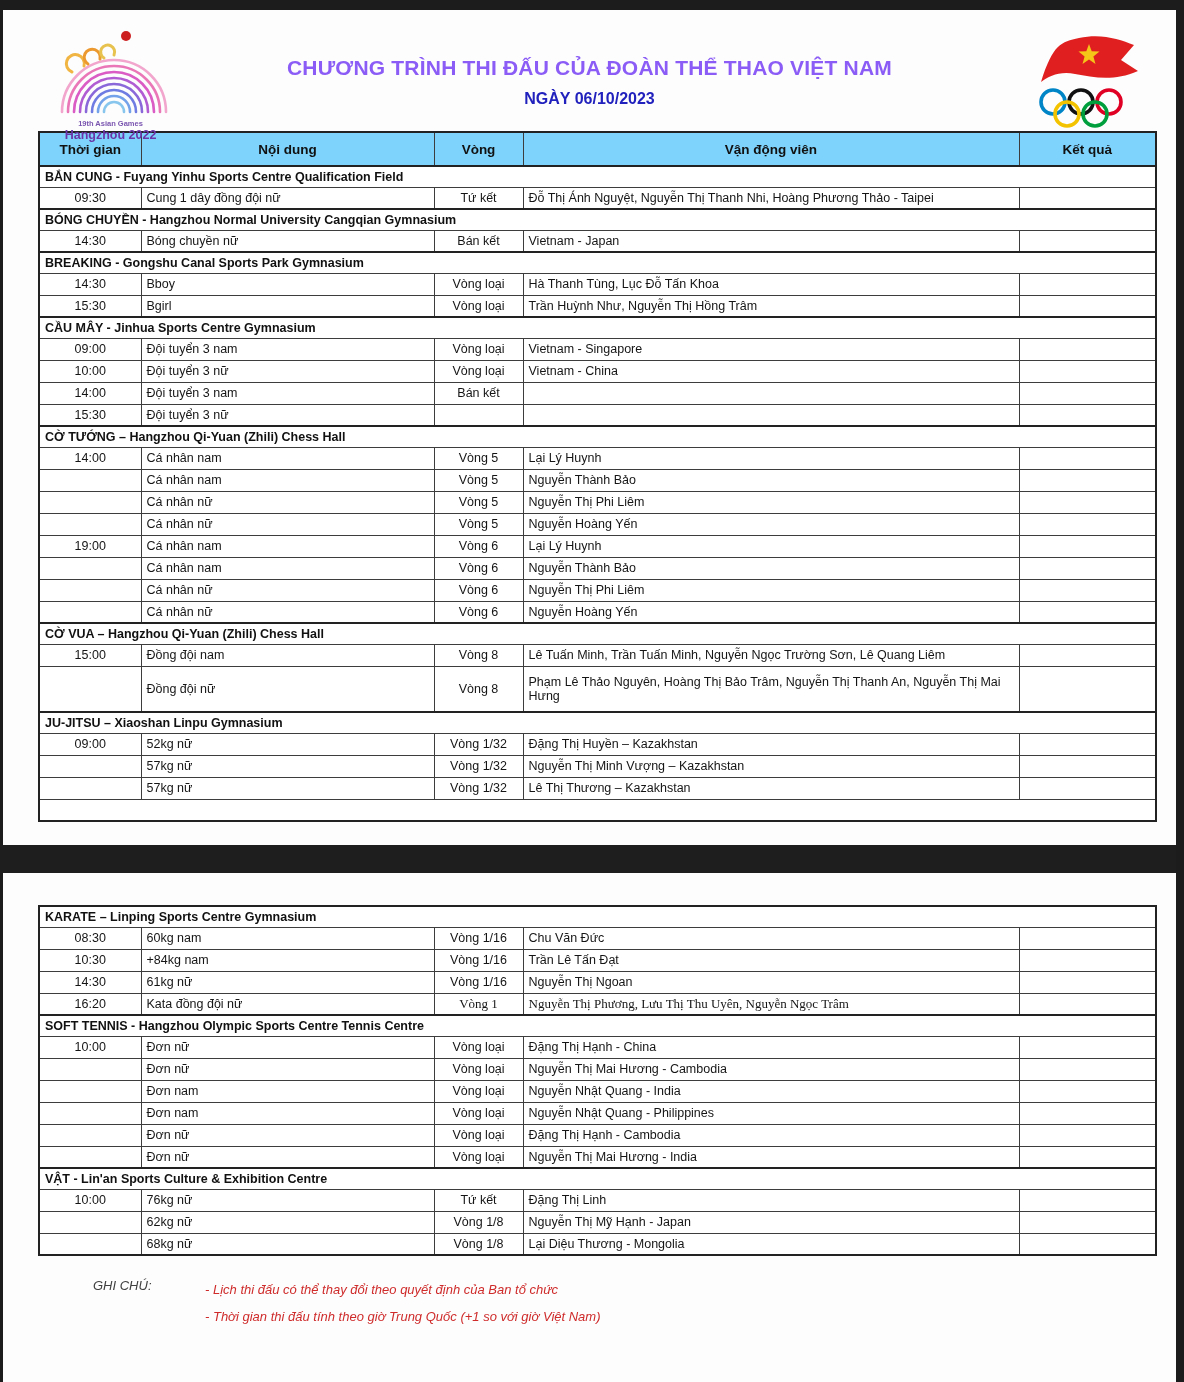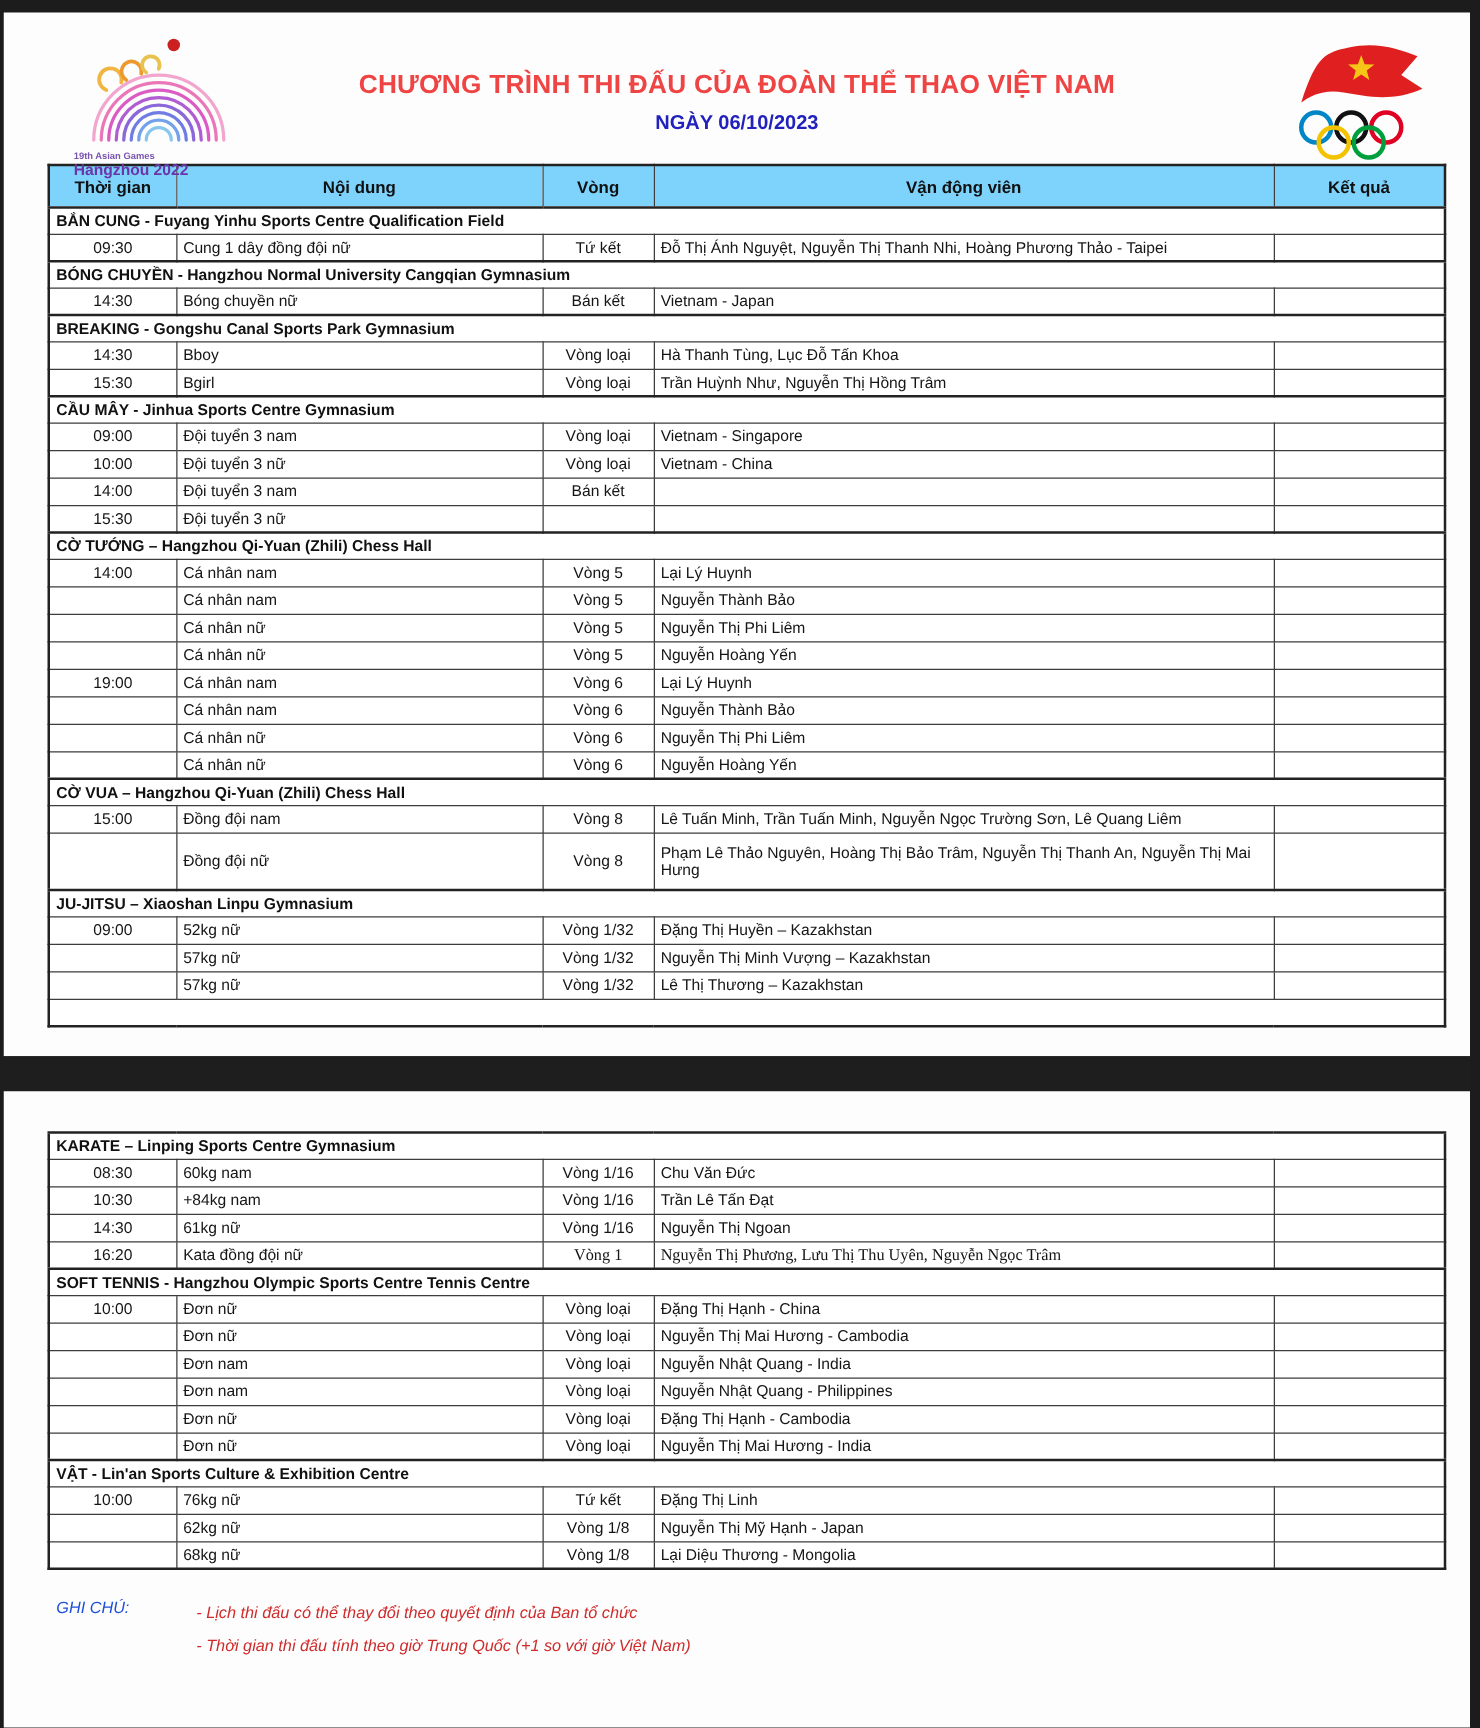--- a/index.html
+++ b/index.html
@@ -14,24 +14,24 @@
   }
   .page1 { top:10px; height:835px; }
   .page2 { top:873px; height:509px; }
   .sep-bar { position:absolute; left:0; top:845px; width:1184px; height:28px; background:#1e1e1e; }
   .right-bar { position:absolute; right:0; top:0; width:8px; height:1382px; background:#1c1c1c; }
 
   
   .header { position:relative; height:121px; }
   .title-block { position:absolute; left:0; right:0; top:46px; text-align:center; }
   .title {
-    color:#ef4444; font-weight:bold; font-size:21px; letter-spacing:0.2px;
+    color:#8b5cf6; font-weight:bold; font-size:21px; letter-spacing:0.2px;
   }
   .date { color:#2121bd; font-weight:bold; font-size:16px; margin-top:10px; }
-  .logo-left { position:absolute; left:56px; top:18px; width:135px; text-align:left; }
+  .logo-left { position:absolute; left:40px; top:18px; width:135px; text-align:center; }
   .logo-left .line1 { color:#7a55b0; font-size:7.5px; font-weight:bold; margin-top:1px; }
   .logo-left .line2 { color:#6a35a8; font-size:12.5px; font-weight:bold; }
   .logo-right { position:absolute; right:28px; top:20px; width:122px; }
 
   
   table.sched {
     border-collapse:collapse; margin-left:35px; width:1117px;
     table-layout:fixed; background:#fff;
     border:2px solid #222;
   }
@@ -52,21 +52,21 @@
   tr.data-row.tall td { height:46px; }
   td.col-time, td.col-round { text-align:center; }
   tr.data-row.serif td.col-round, tr.data-row.serif td.col-athletes {
     font-family:"Liberation Serif", serif; font-size:13px;
   }
   .page2 table.sched { margin-top:32px; }
 
   
   .notes { display:flex; margin:20px 0 0 42px; }
   .notes-label {
-    color:#1d4ed8; font-style:italic; font-size:13px; width:112px; padding-top:2px;
+    color:#404040; font-style:italic; font-size:13px; width:112px; padding-top:2px;margin-left:48px;
   }
   .notes-items div {
     color:#cf2b2b; font-style:italic; font-size:13px; line-height:27px;
   }
 </style>
 </head>
 <body>
 
 <div class="page page1">
   <div class="header">

